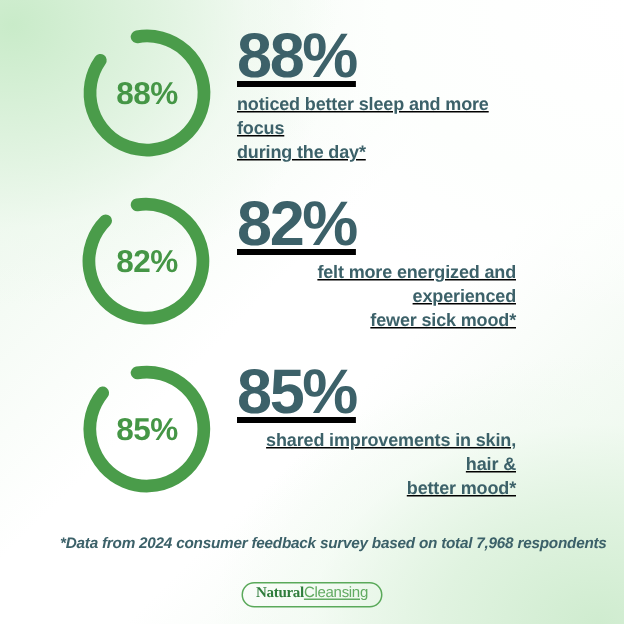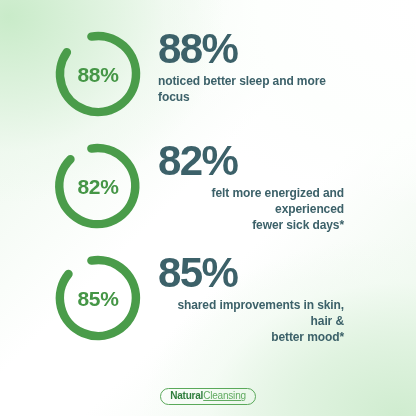--- a/index.html
+++ b/index.html
@@ -24,22 +24,23 @@
       radial-gradient(ellipse 330px 230px at 96% 100%, #cfeccf 0%, #e0f3e0 32%, rgba(240,250,240,0.5) 58%, rgba(255,255,255,0) 78%),
       radial-gradient(ellipse 260px 200px at 100% 2%, #ffffff 0%, #fdfffd 60%, rgba(255,255,255,0) 100%),
       linear-gradient(135deg, #e8f6e8 0%, #ffffff 45%, #ffffff 60%, #e9f6e9 100%);
     overflow: hidden;
   }
 
   
   .stats {
     position: absolute;
     left: 0;
-    top: 22px;
+    top: 10px;
     width: 344px;
+    text-decoration: underline;
   }
   .stat-row {
     position: relative;
     display: flex;
     align-items: flex-start;
     height: 112px;
   }
 
   .donut-wrap {
     position: relative;
@@ -131,20 +132,21 @@
     display: inline-flex;
     align-items: baseline;
     line-height: 1;
     background: transparent;
   }
   .logo-strong {
     font-size: 10px;
     font-weight: 800;
     color: #2f7d3c;
     letter-spacing: -0.2px;
+    font-family: Liberation Serif, serif;
   }
   .logo-light {
     font-size: 10px;
     font-weight: 400;
     color: #62ab62;
     letter-spacing: -0.2px;
     text-decoration: underline;
   }
 </style>
 </head>
@@ -158,36 +160,37 @@
       <div class="donut-wrap">
         <svg class="donut-svg" viewBox="0 0 92 92">
           <path d="M 46 46 m 0 -38 a 38 38 0 1 1 -26.87 11.13" fill="none" stroke="#4a9c4a" stroke-width="8.5" stroke-linecap="round" transform="rotate(-10 46 46)"></path>
         </svg>
         <div class="donut-label">88%</div>
       </div>
       <div class="stat-text">
         <div class="stat-pct">88%</div>
         <div class="stat-desc">
           <span class="line">noticed better sleep and more focus</span>
+          <span class="line">during the day*</span>
         </div>
       </div>
     </div>
 
     <div class="stat-row row-2">
       <div class="donut-wrap">
         <svg class="donut-svg" viewBox="0 0 92 92">
           <path d="M 46 46 m 0 -38 a 38 38 0 1 1 -22.5 6.85" fill="none" stroke="#4a9c4a" stroke-width="8.5" stroke-linecap="round" transform="rotate(-10 46 46)"></path>
         </svg>
         <div class="donut-label">82%</div>
       </div>
       <div class="stat-text">
         <div class="stat-pct">82%</div>
         <div class="stat-desc">
           <span class="line">felt more energized and experienced</span>
-          <span class="line">fewer sick days*</span>
+          <span class="line">fewer sick mood*</span>
         </div>
       </div>
     </div>
 
     <div class="stat-row row-3">
       <div class="donut-wrap">
         <svg class="donut-svg" viewBox="0 0 92 92">
           <path d="M 46 46 m 0 -38 a 38 38 0 1 1 -24.9 9.2" fill="none" stroke="#4a9c4a" stroke-width="8.5" stroke-linecap="round" transform="rotate(-10 46 46)"></path>
         </svg>
         <div class="donut-label">85%</div>
@@ -196,20 +199,21 @@
         <div class="stat-pct">85%</div>
         <div class="stat-desc">
           <span class="line">shared improvements in skin, hair &amp;</span>
           <span class="line">better mood*</span>
         </div>
       </div>
     </div>
 
   </div>
 
+  <div class="footnote">*Data from 2024 consumer feedback survey based on total 7,968 respondents</div>
 
   <div class="logo">
     <div class="logo-pill">
       <span class="logo-strong">Natural</span>
         <span class="logo-light">Cleansing</span>
     </div>
   </div>
 
 </div>
 

